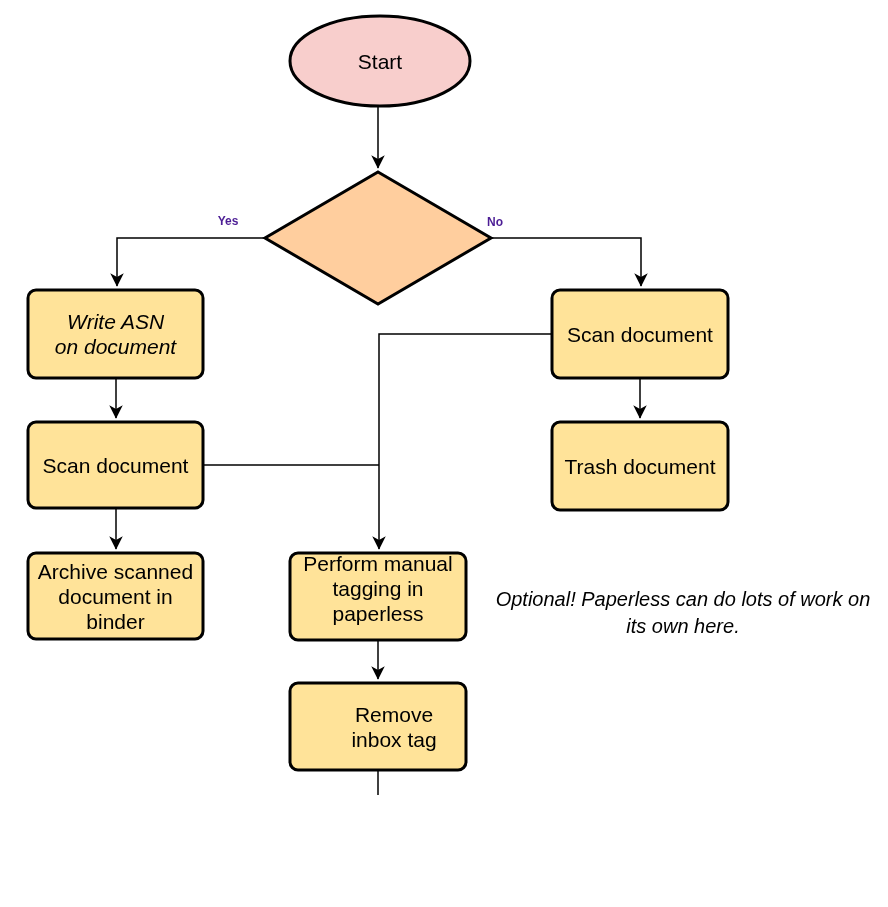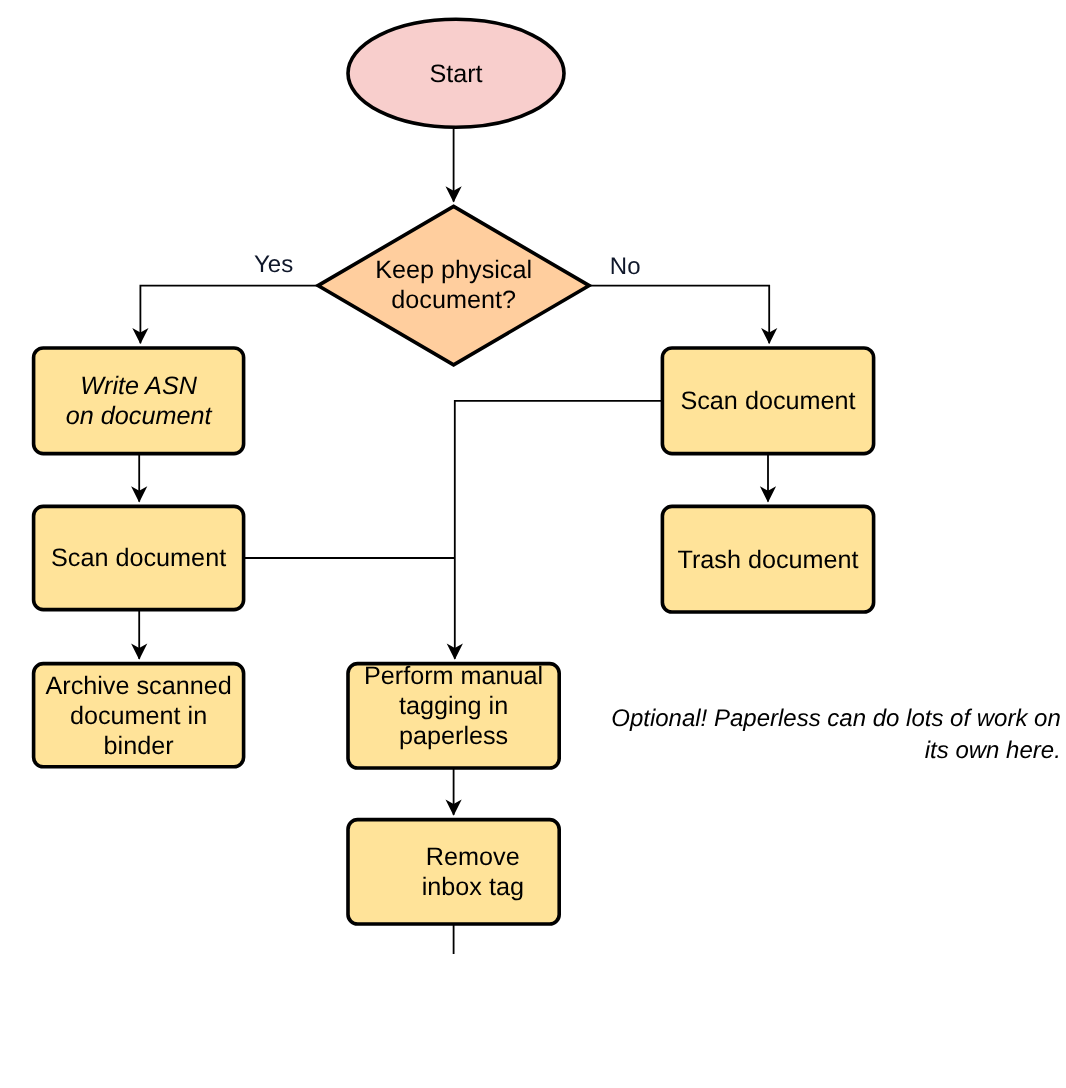--- a/index.html
+++ b/index.html
@@ -41,32 +41,33 @@
     white-space: pre-line;
     font-size: 21px;
     line-height: 25px;
     color: #000;
   }
   .branch-label {
     position: absolute;
     display: flex;
     align-items: center;
     justify-content: center;
-    font-size: 20px;
-    color: #0f172a;
+    font-size: 12px;
+    color: #4c1d95;
+    font-weight: bold;
   }
   .annotation {
     position: absolute;
     left: 482px;
     top: 586px;
     width: 402px;
     font-size: 20px;
     line-height: 27px;
     font-style: italic;
-    text-align: right;
+    text-align: center;
     white-space: pre-line;
     color: #000;
   }
   .bottom-hairline {
     position: absolute;
     left: 0;
     top: 902px;
     width: 888px;
     height: 1px;
     background: var(--hairline, #e8ebee);
@@ -101,37 +102,35 @@
     <rect class="shape process" x="28" y="422" width="175" height="86" rx="8"></rect>
     <rect class="shape process" x="28" y="553" width="175" height="86" rx="8"></rect>
     <rect class="shape process" x="552" y="290" width="176" height="88" rx="8"></rect>
     <rect class="shape process" x="552" y="422" width="176" height="88" rx="8"></rect>
     <rect class="shape process" x="290" y="553" width="176" height="87" rx="8"></rect>
     <rect class="shape process" x="290" y="683" width="176" height="87" rx="8"></rect>
     <ellipse class="shape terminal" cx="378" cy="856" rx="90" ry="45"></ellipse>
   </svg>
 
   <div class="label" style="left:292px; top:17px; width:176px; height:88px;">Start</div>
-  <div class="label" style="left:275px; top:173px; width:206px; height:130px;">Keep physical
-document?</div>
   <div class="label" style="left:28px; top:290px; width:175px; height:88px;font-style:italic;">Write ASN
 on document</div>
   <div class="label" style="left:28px; top:422px; width:175px; height:86px;">Scan document</div>
   <div class="label" style="left:28px; top:553px; width:175px; height:86px;">Archive scanned
 document in
 binder</div>
   <div class="label" style="left:552px; top:290px; width:176px; height:88px;">Scan document</div>
   <div class="label" style="left:552px; top:422px; width:176px; height:88px;">Trash document</div>
   <div class="label" style="left:290px; top:545px; width:176px; height:87px;">Perform manual
 tagging in
 paperless</div>
   <div class="label" style="left:306px; top:683px; width:176px; height:87px;">Remove
 inbox tag</div>
   <div class="label" style="left:288px; top:812px; width:180px; height:88px;text-align:right;">End</div>
 
   <div class="branch-label" style="left:196px; top:207px; width:64px; height:28px;">Yes</div>
-  <div class="branch-label" style="left:489px; top:208px; width:64px; height:28px;">No</div>
+  <div class="branch-label" style="left:463px; top:208px; width:64px; height:28px;">No</div>
 
   <div class="annotation">Optional! Paperless can do lots of work on
 its own here.</div>
 
   <div class="bottom-hairline"></div>
 </div>
 
 </body></html>

